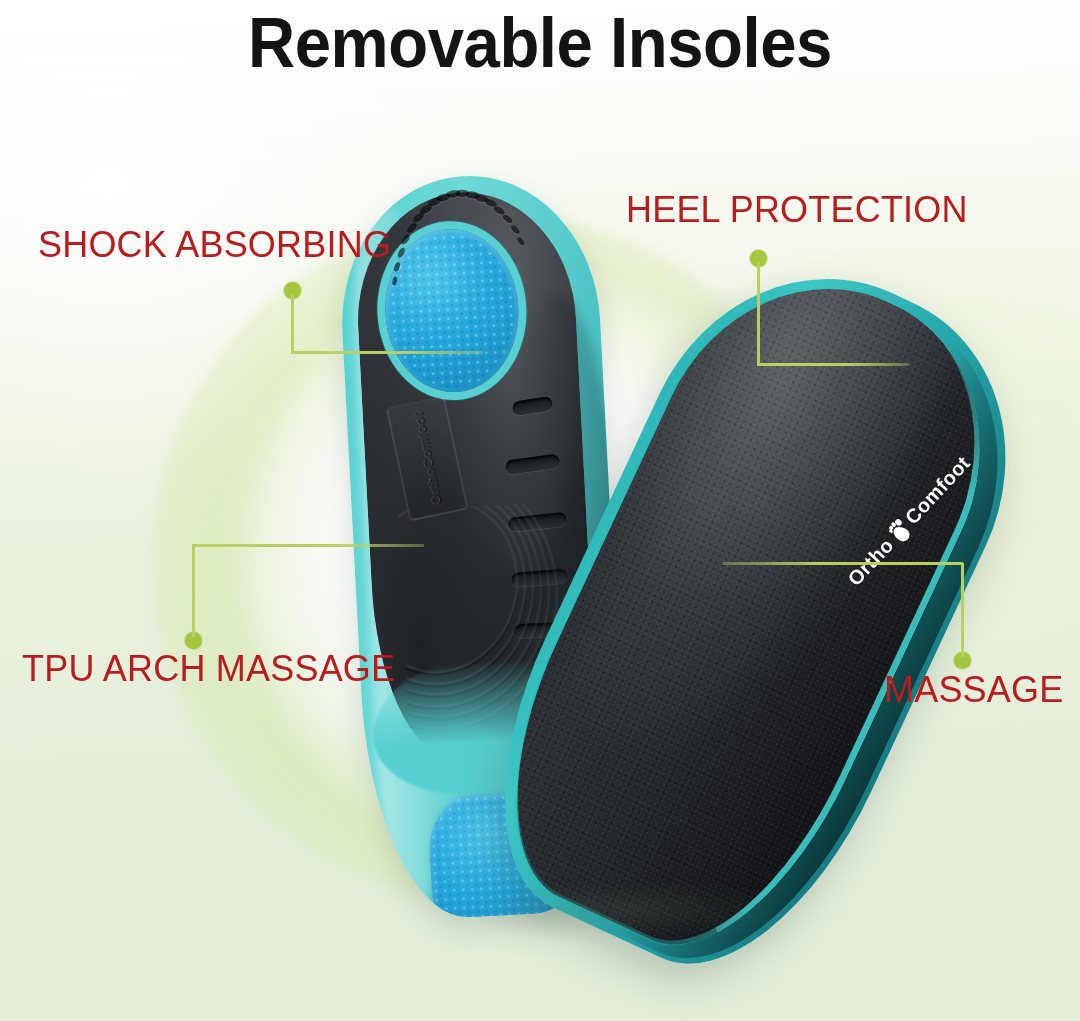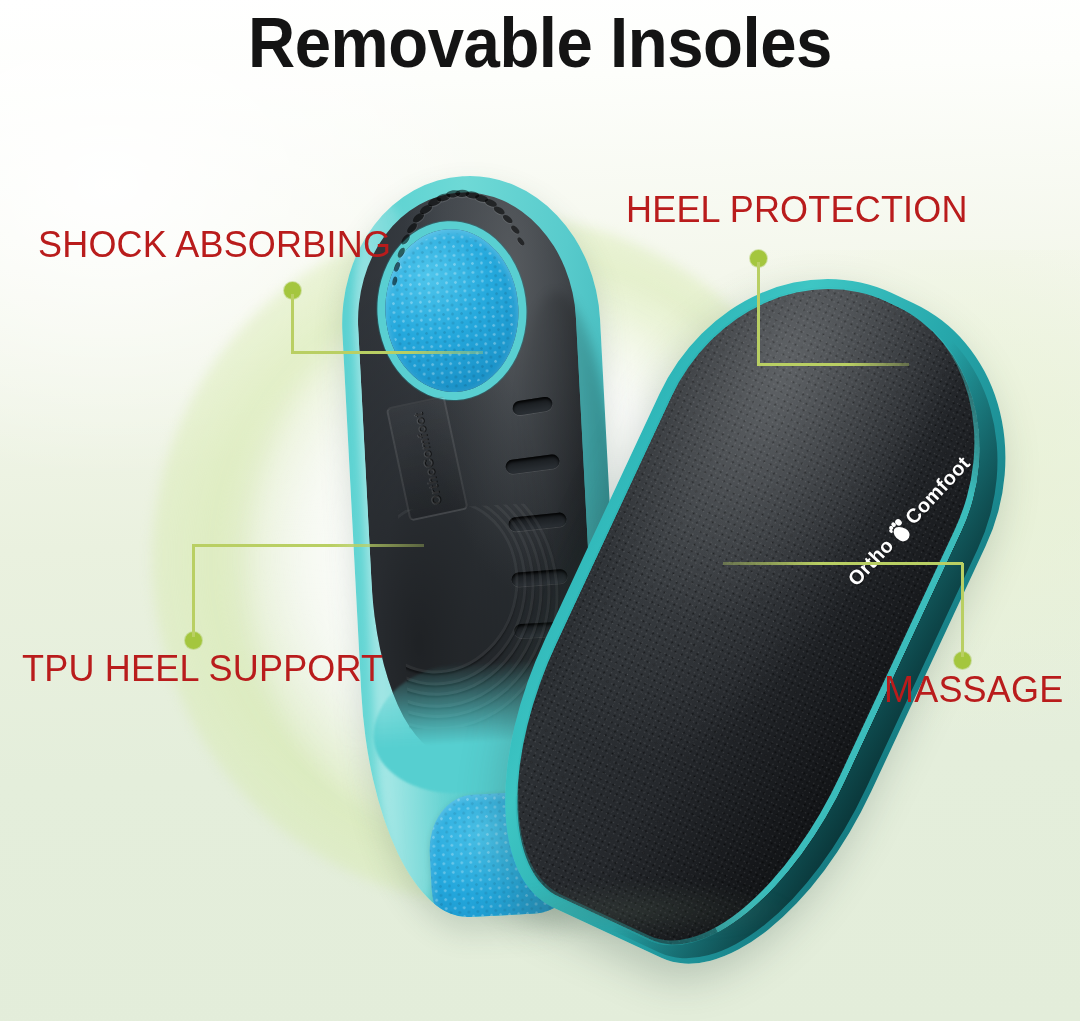--- a/index.html
+++ b/index.html
@@ -373,20 +373,20 @@
 
   <div class="label" id="lbl-shock">
     <span class="ln"><span class="txt">SHOCK ABSORBING</span></span>
   </div>
 
   <div class="label" id="lbl-heel">
     <span class="ln"><span class="txt">HEEL PROTECTION</span></span>
   </div>
 
   <div class="label" id="lbl-tpu">
-    <span class="ln"><span class="txt">TPU HEEL SUPPORT</span></span>
+    <span class="ln"><span class="txt">TPU ARCH MASSAGE</span></span>
   </div>
 
   <div class="label" id="lbl-massage">
     <span class="ln"><span class="txt">MASSAGE</span></span>
   </div>
 
 </div>
 
 </body></html>

